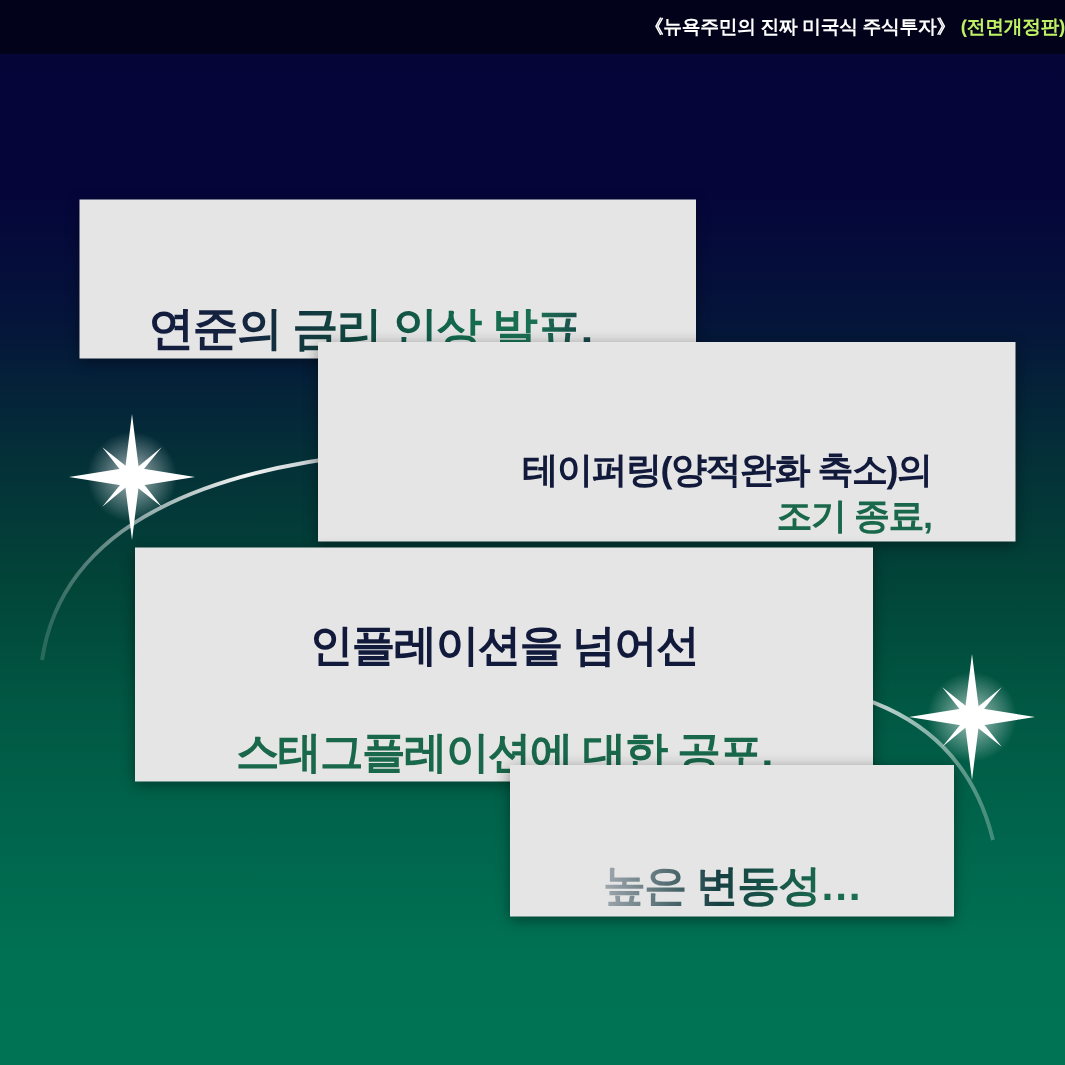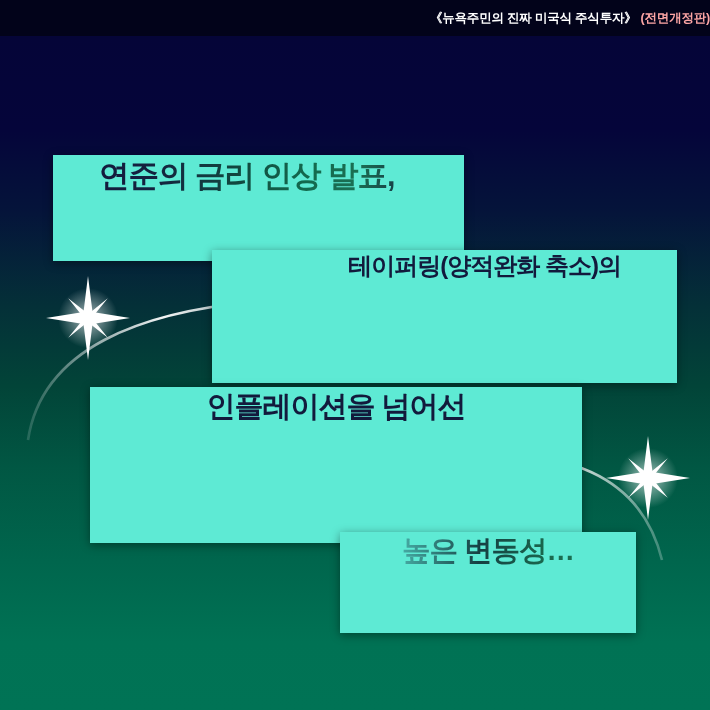--- a/index.html
+++ b/index.html
@@ -52,47 +52,46 @@
   .header-title {
     font-size: 12.5px;
     font-weight: 700;
     color: #ffffff;
     letter-spacing: -0.2px;
     white-space: nowrap;
   }
   .header-edition {
     font-size: 12.5px;
     font-weight: 700;
-    color: #fca5a5;
+    color: #bef264;
     letter-spacing: -0.2px;
     margin-left: 4px;
     white-space: nowrap;
   }
 
   
   .sparkles {
     position: absolute;
     left: 0;
     top: 0;
     width: 710px;
     height: 710px;
     z-index: 5;
     pointer-events: none;
   }
 
   
   .card {
     position: absolute;
-    background: #5eead4;
+    background: #e5e5e5;
     box-shadow: 0 2px 9px rgba(0, 0, 0, 0.40);
     display: flex;
     flex-direction: column;
-    justify-content: flex-start;
+    justify-content: flex-end;
     box-sizing: border-box;
-    margin-top: 22px;
   }
   .card-1 { left: 53px;  top: 133px; width: 411px; height: 106px; z-index: 10; padding: 0 28px 0 46px; }
   .card-2 { left: 212px; top: 228px; width: 465px; height: 133px; z-index: 14; padding: 0 56px 0 28px; align-items: flex-end; }
   .card-3 { left: 90px;  top: 365px; width: 492px; height: 156px; z-index: 18; padding: 0 22px 0 22px; align-items: center; gap: 32px; }
   .card-4 { left: 340px; top: 510px; width: 296px; height: 101px; z-index: 22; padding: 0 32px 0 32px; align-items: center; }
 
   .line {
     font-size: 30px;
     font-weight: 700;
     letter-spacing: -1.0px;
@@ -166,24 +165,26 @@
       <path d="M 648 450 L 650.5 475 L 676 478 L 650.5 481 L 648 506 L 645.5 481 L 620 478 L 645.5 475 Z" fill="#ffffff" transform="rotate(45 648 478)"></path>
     </g>
   </svg>
 
   <div class="card card-1">
     <div class="line grad-text">연준의 금리 인상 발표,</div>
   </div>
 
   <div class="card card-2">
     <div class="line navy-text">테이퍼링(양적완화 축소)의</div>
+    <div class="line green-text">조기 종료,</div>
   </div>
 
   <div class="card card-3">
     <div class="line navy-text">인플레이션을 넘어선</div>
+    <div class="line green-text">스태그플레이션에 대한 공포,</div>
   </div>
 
   <div class="card card-4">
     <div class="line grad-mild">높은 변동성…</div>
   </div>
 
   <div class="header-bar">
     <span class="header-title">《뉴욕주민의 진짜 미국식 주식투자》</span>
     <span class="header-edition">(전면개정판)</span>
   </div>

